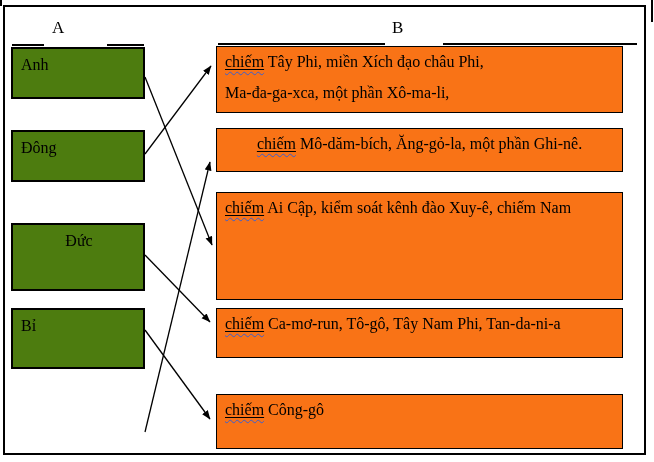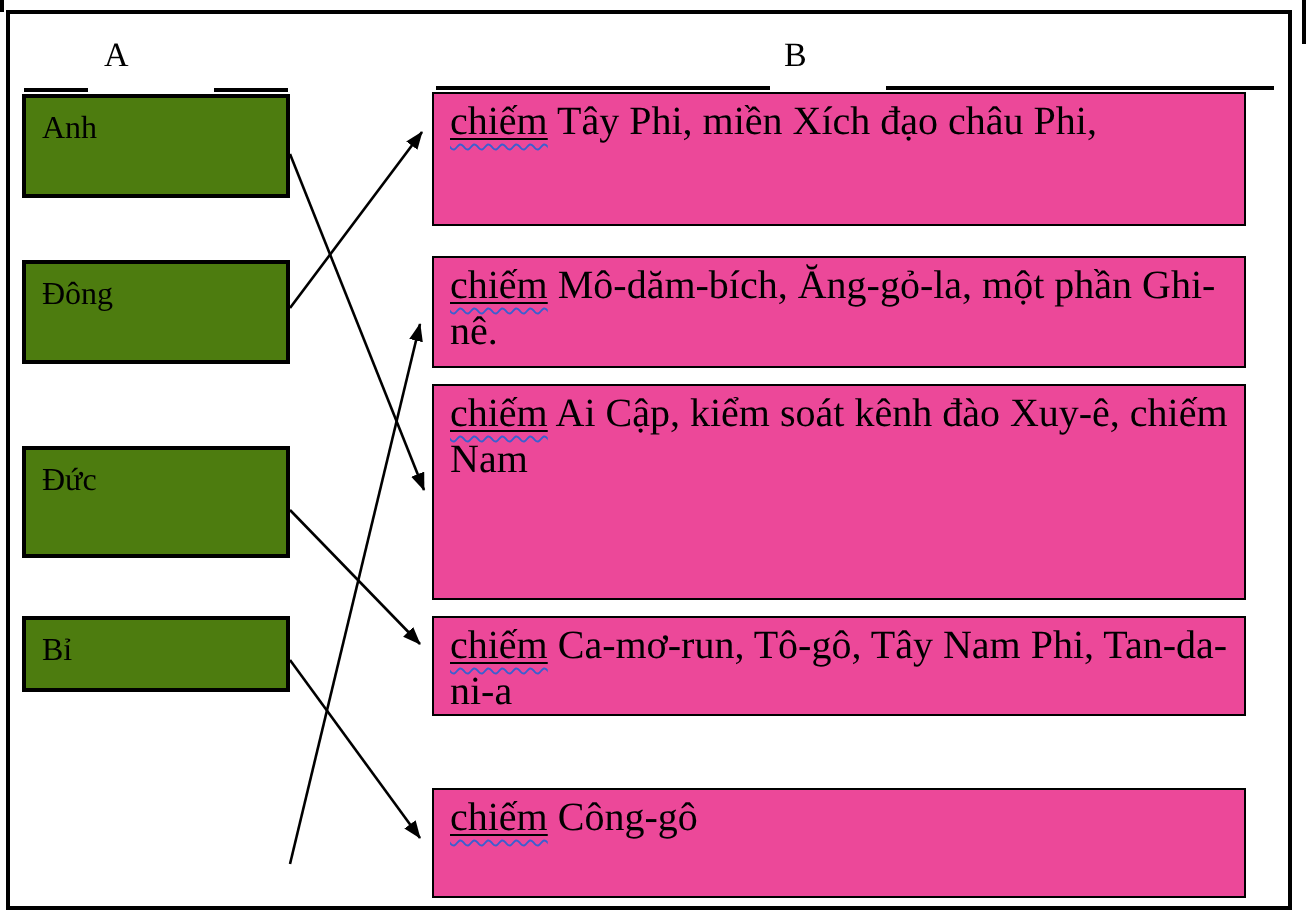--- a/index.html
+++ b/index.html
@@ -20,31 +20,31 @@
   .col-header.a{left:52px;top:19px;}
   .col-header.b{left:392px;top:19px;}
   .abox{
     position:absolute;left:11px;width:134px;
     border:2px solid #000;box-sizing:border-box;
     font-size:16px;line-height:20px;
     padding:6px 6px 0 8px;background:#4d7c0f;
   }
   .abox.anh{top:47px;height:52px;}
   .abox.phap{top:130px;height:52px;}
-  .abox.duc{top:223px;height:56px;}
-  .abox.bi{top:308px;height:38px;}
+  .abox.duc{top:223px;height:68px;text-align:center;}
+  .abox.bi{top:308px;height:61px;}
   .abox.bdn{top:398px;height:51px;}
   .bbox{
     position:absolute;left:216px;width:407px;
     border:1.5px solid #000;box-sizing:border-box;
-    font-size:20px;line-height:23px;
-    padding:3px 8px 0 8px;background:#ec4899;
+    font-size:16px;line-height:23px;
+    padding:3px 8px 0 8px;background:#f97316;
   }
   .bbox.b1{top:46px;height:67px;}
-  .bbox.b2{top:128px;height:56px;}
+  .bbox.b2{top:128px;height:44px;text-align:center;}
   .bbox.b3{top:192px;height:108px;}
   .bbox.b4{top:308px;height:50px;}
   .bbox.b5{top:394px;height:55px;font-family:Liberation Serif, serif;}
   .para{margin:0;}
   .para + .para{margin-top:8px;}
   .kw-squiggle{
     text-decoration:underline wavy #3a5fd0;
     text-decoration-thickness:1px;
     text-underline-offset:4px;
   }
@@ -80,20 +80,21 @@
   </div>
   <div class="abox duc">
     <span>Đức</span>
   </div>
   <div class="abox bi">
     <span>Bỉ</span>
   </div>
 
   <div class="bbox b1">
     <div class="para"><span class="kw-squiggle"><span class="kw">chiếm</span></span><span> Tây Phi, miền Xích đạo châu Phi,</span></div>
+    <div class="para"><span>Ma-đa-ga-xca, một phần Xô-ma-li,</span></div>
   </div>
 
   <div class="bbox b2">
     <div class="para"><span class="kw-squiggle"><span class="kw">chiếm</span></span><span> Mô-dăm-bích, Ăng-gỏ-la, một phần Ghi-nê.</span></div>
   </div>
 
   <div class="bbox b3">
     <div class="para">
       <div><span class="kw-squiggle"><span class="kw">chiếm</span></span><span> Ai Cập, kiểm soát kênh đào Xuy-ê, chiếm Nam</span></div>
     </div>

